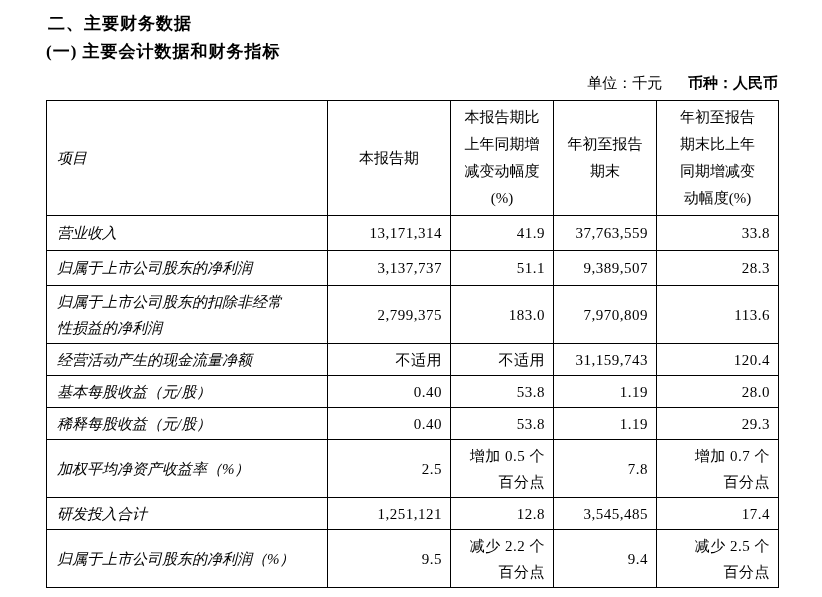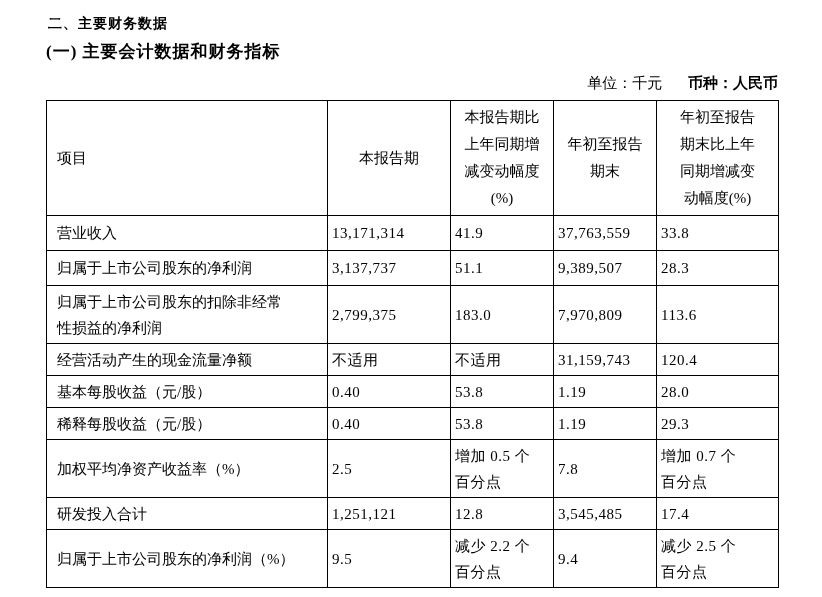--- a/index.html
+++ b/index.html
@@ -10,21 +10,21 @@
     font-family: "Liberation Serif", "DejaVu Serif", serif;
     overflow: hidden;
   }
   .page {
     position: relative;
     width: 822px; height: 597px;
     padding: 12px 0 0 46px;
     background: #ffffff;
   }
   .title {
-    font-size: 14px;
+    font-size: 17px;
     font-weight: bold;
     line-height: 24px;
     margin-left: 2px;
     letter-spacing: 1px;
   }
   .subtitle {
     font-size: 17px;
     font-weight: bold;
     line-height: 24px;
     margin-top: 4px;
@@ -56,23 +56,24 @@
     text-align: center;
     line-height: 27px;
     padding: 2px 3px;
     margin-left: 36px;
   }
   .fin .c-item {
     text-align: left;
     padding-left: 10px;
     padding-right: 6px;
     line-height: 26px;
+    font-style: italic;
   }
   .fin .c-num {
-    text-align: left;
+    text-align: right;
     padding-right: 8px;
     padding-left: 4px;
     line-height: 26px;
     letter-spacing: 0.5px;
   }
 </style>
 </head>
 <body>
 
 <div class="page">

